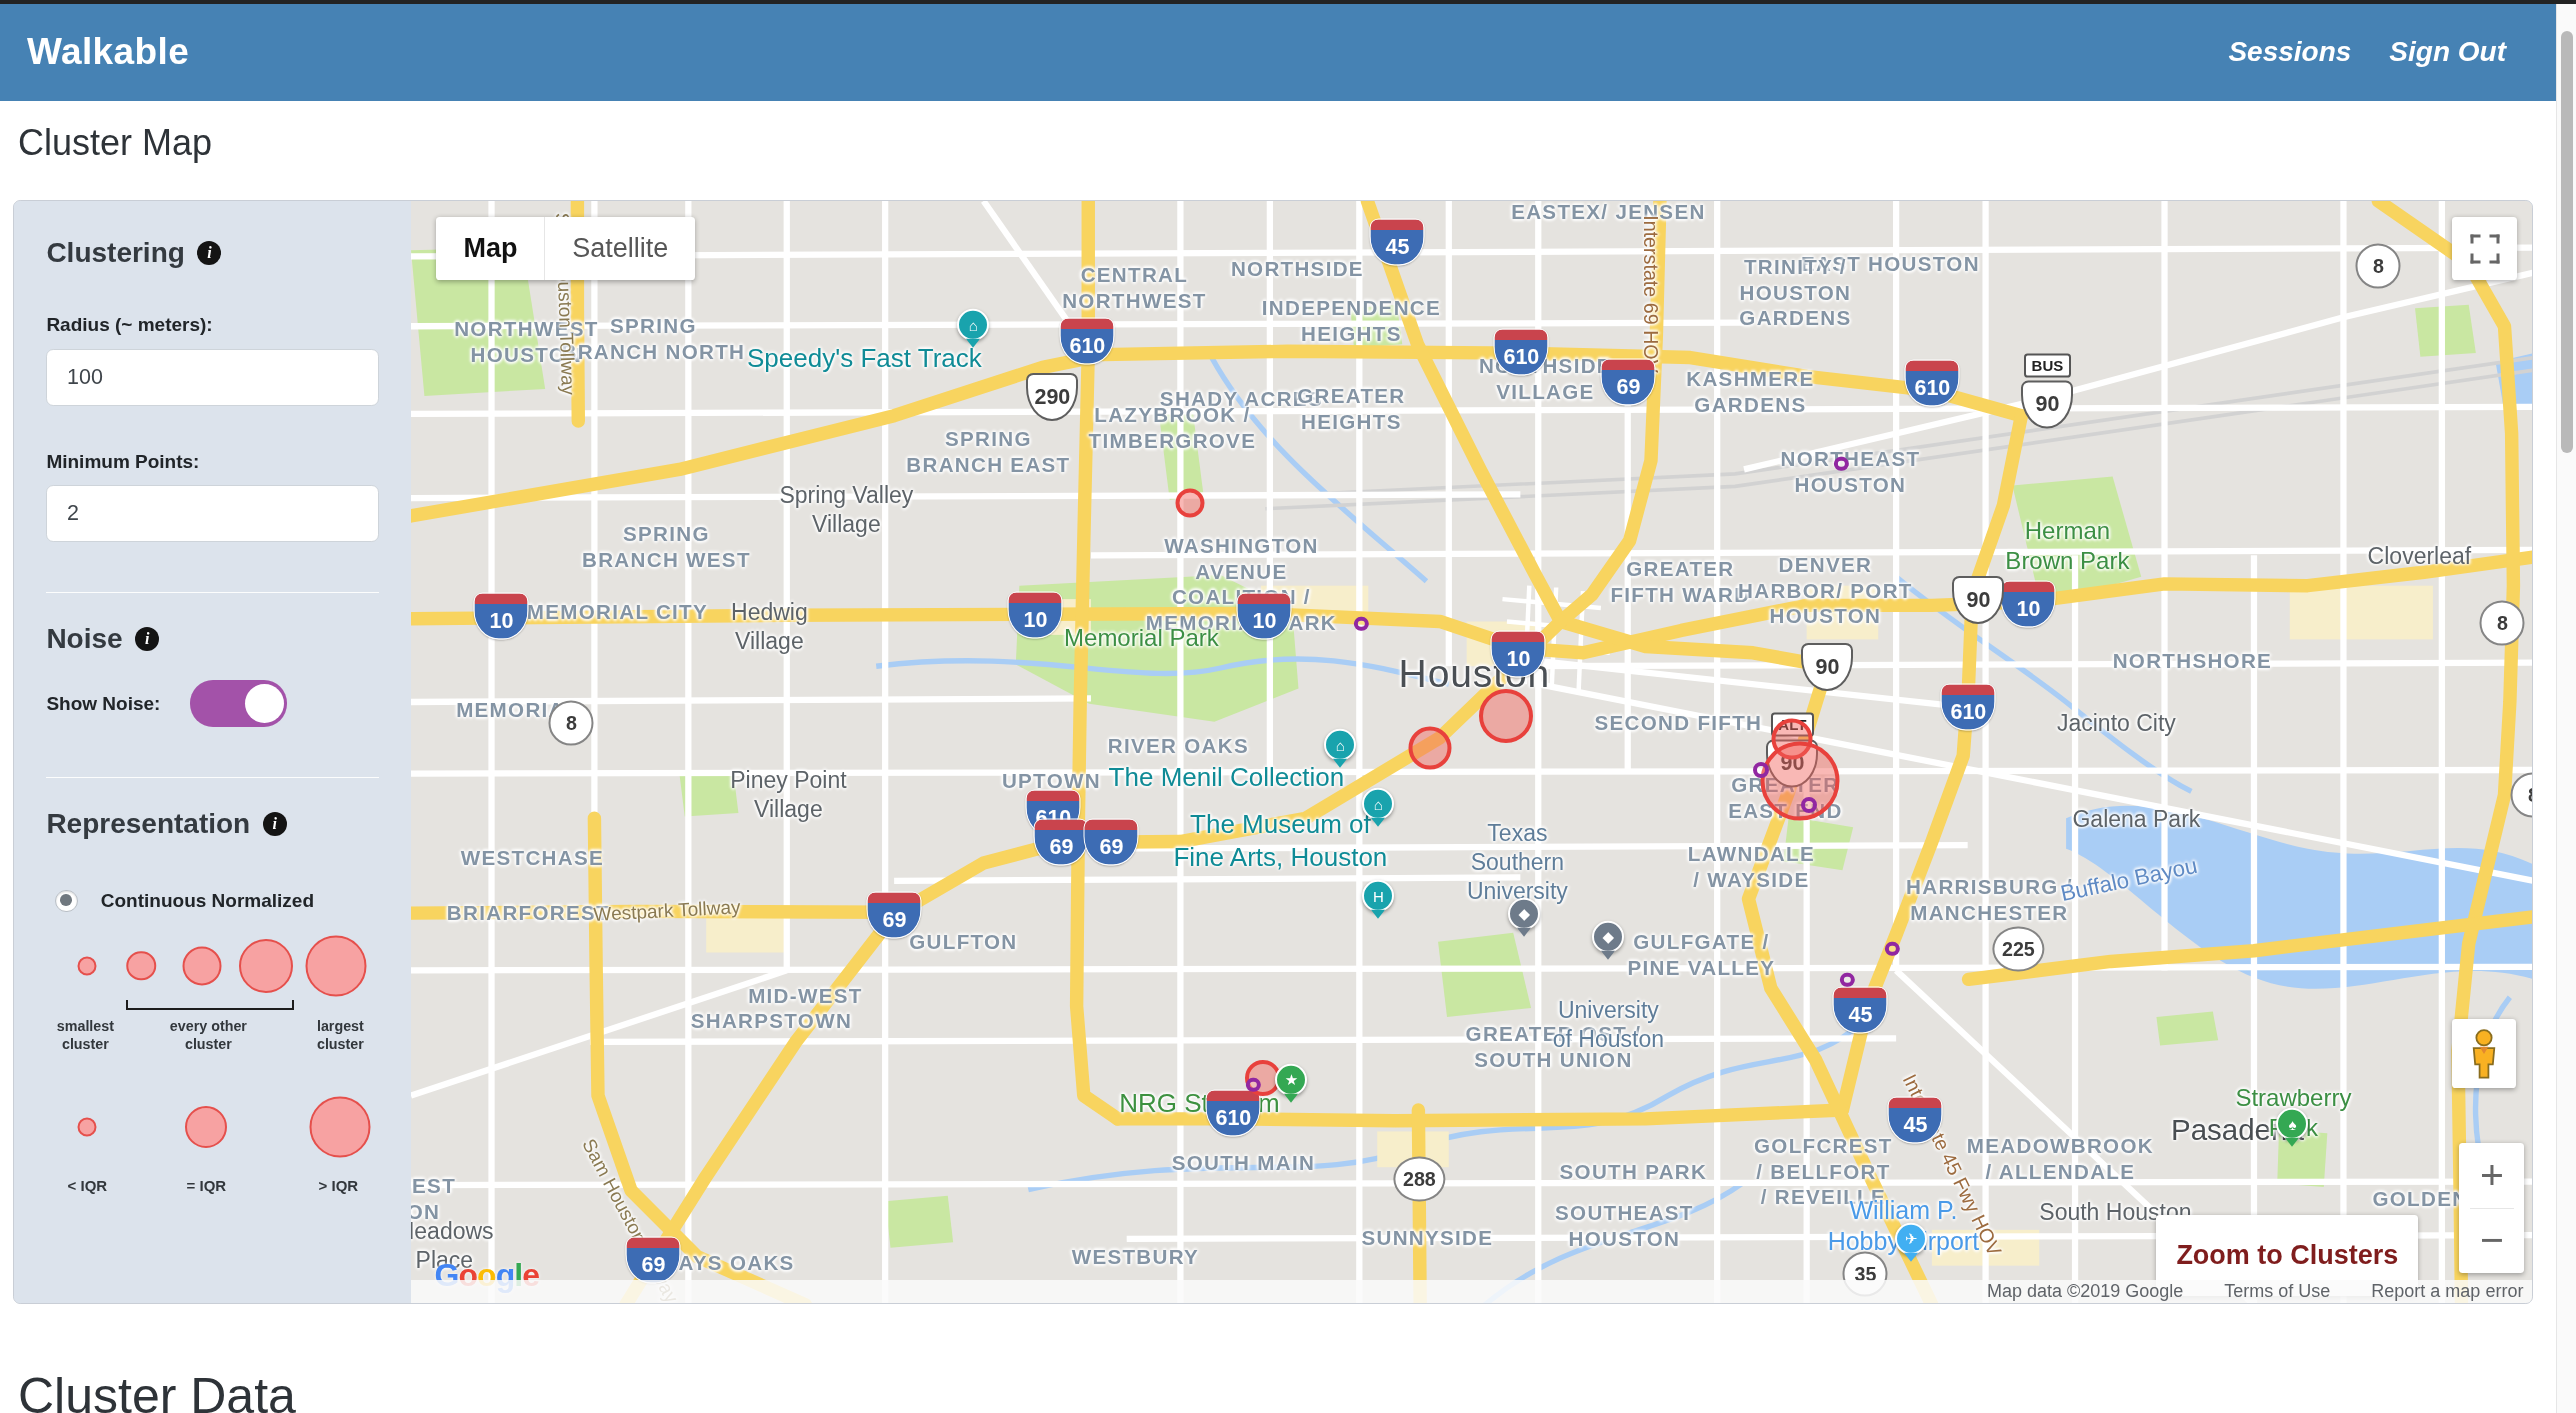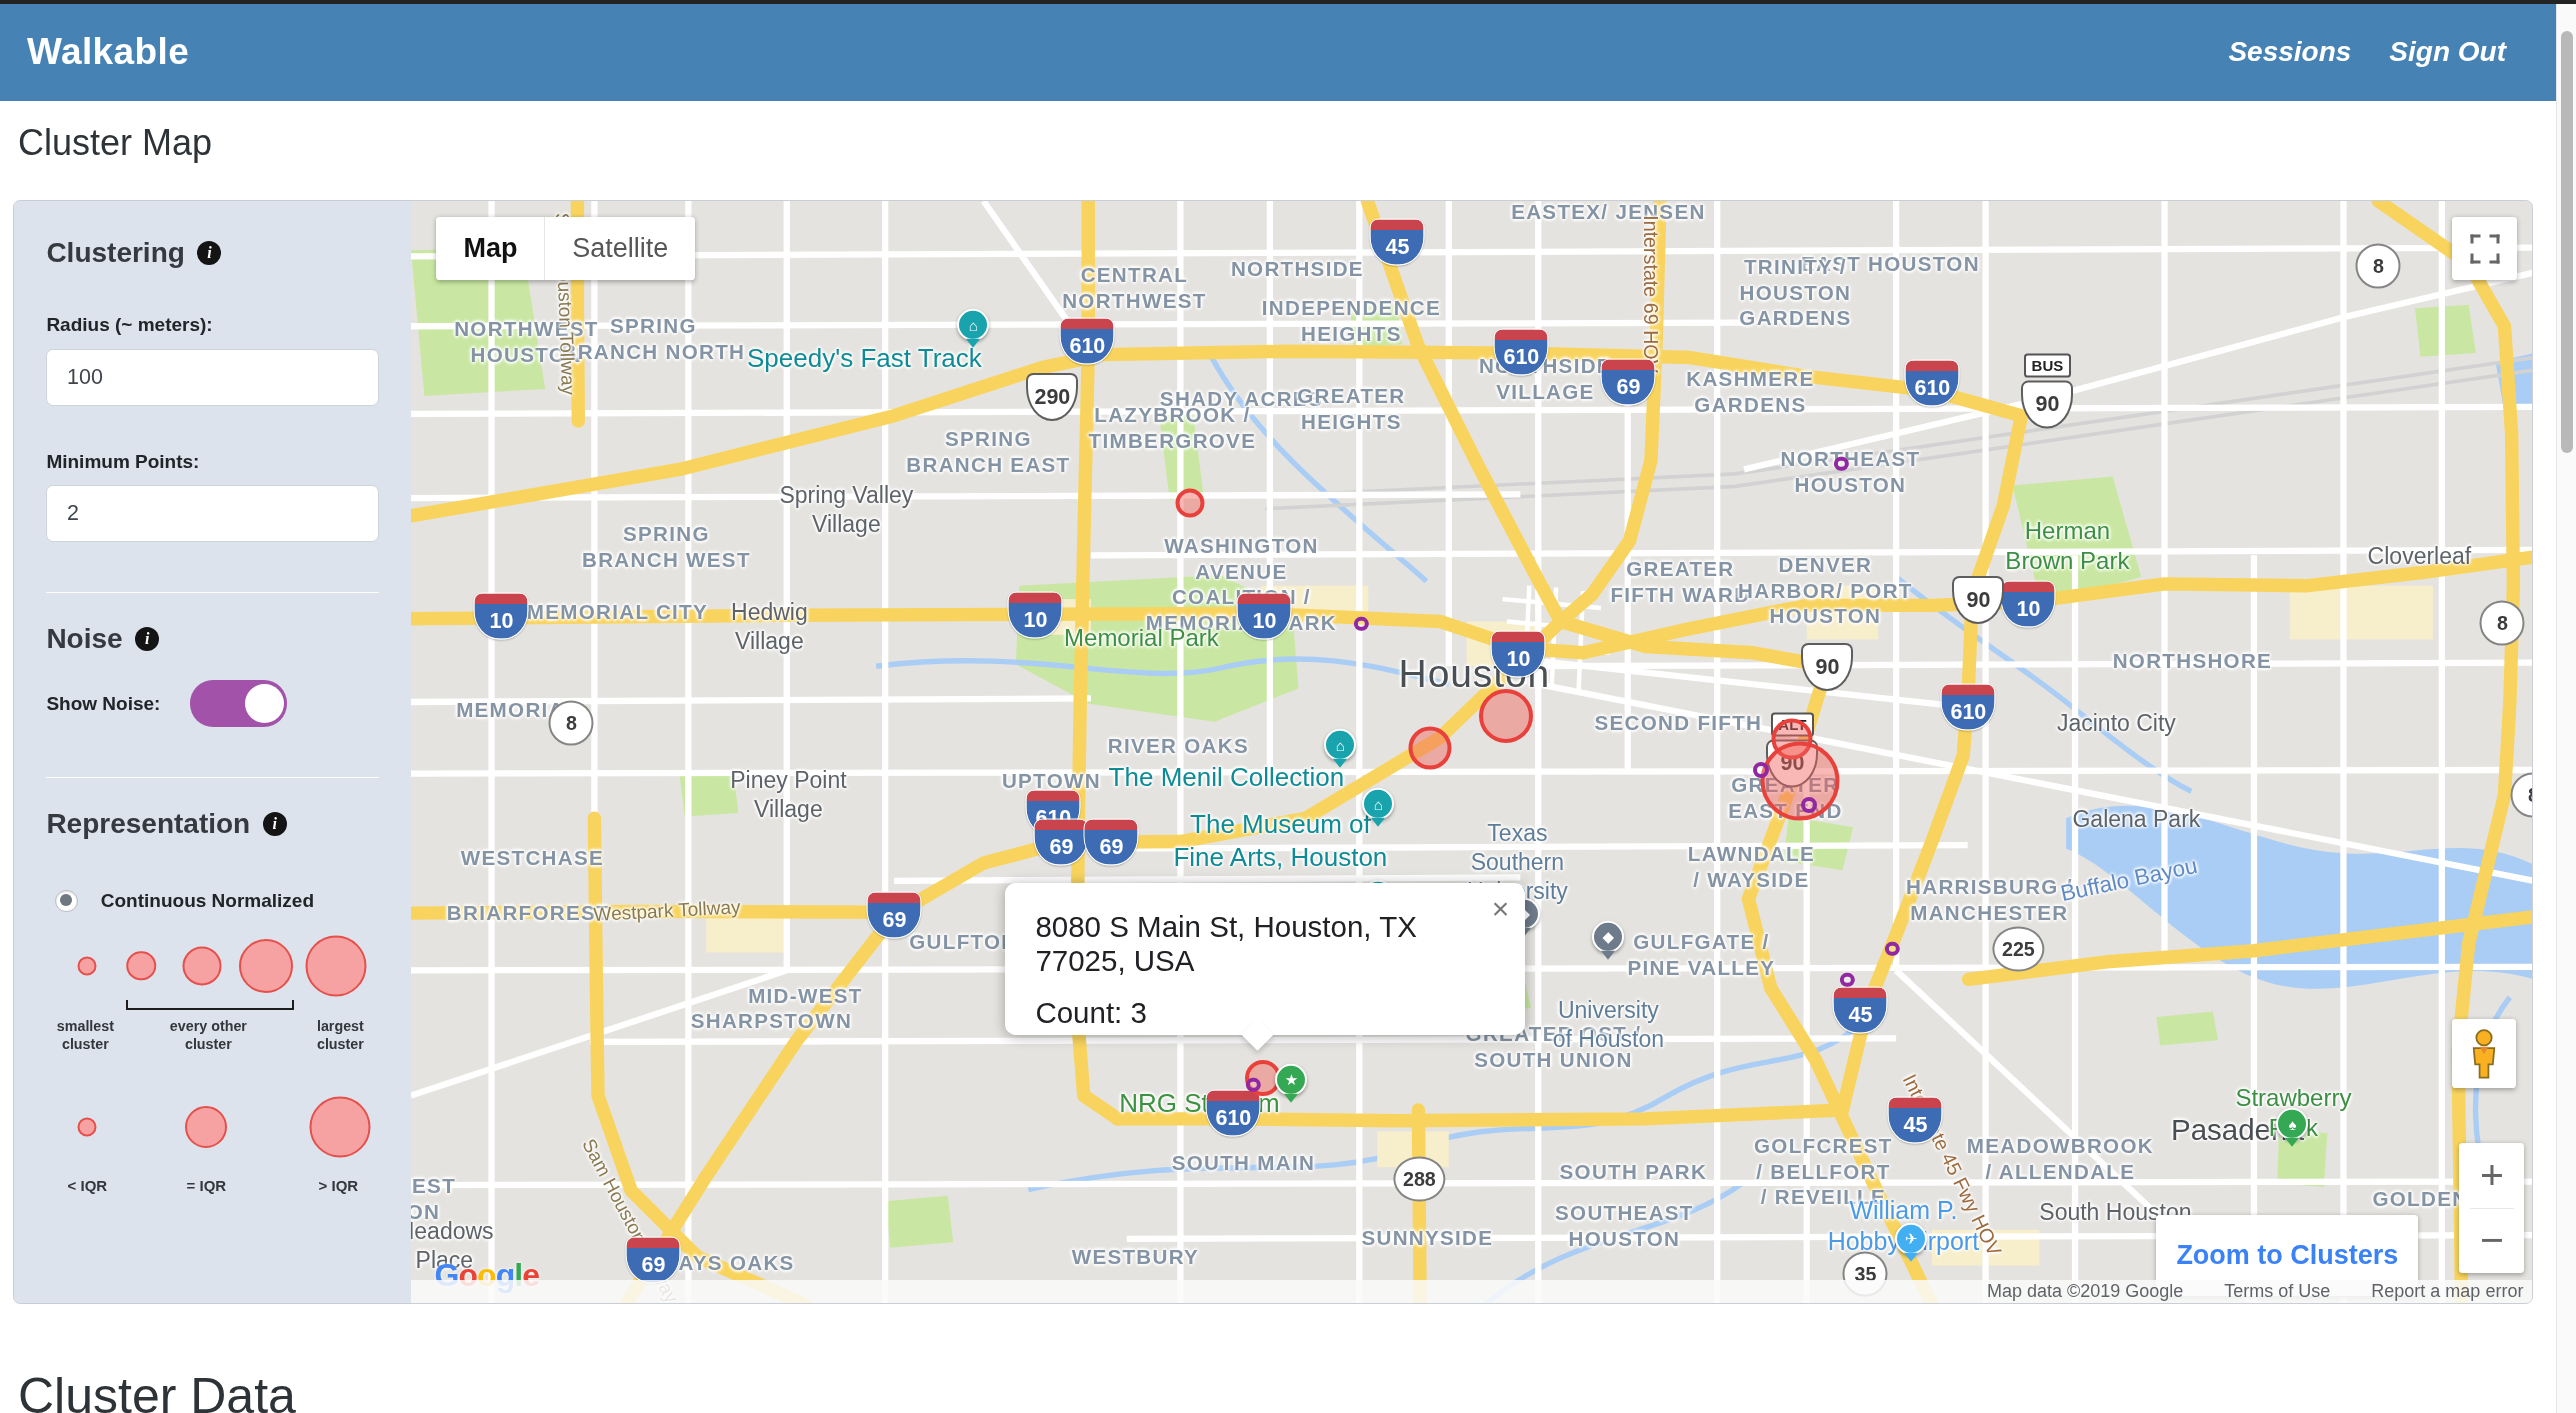--- a/index.html
+++ b/index.html
@@ -109,21 +109,21 @@
   .fs-icon i:nth-child(2){right:0;top:0;border-left:none;border-bottom:none;}
   .fs-icon i:nth-child(3){left:0;bottom:0;border-right:none;border-top:none;}
   .fs-icon i:nth-child(4){right:0;bottom:0;border-left:none;border-top:none;}
   .pegman { left:2041px; top:818px; width:64px; height:69px; cursor:grab;
     display:flex; align-items:center; justify-content:center; }
   .zoomctl { left:2048px; top:942px; width:65px; height:130px; display:flex; flex-direction:column; }
   .zoomctl .zbtn { flex:1; display:flex; align-items:center; justify-content:center;
     font-size:41px; color:#666; cursor:pointer; }
   .zoomctl .zsep { height:0.9px; background:#e6e6e6; margin:0 10.7px; }
   .zoom-clusters { left:1745px; top:1014px; width:262px; height:81px; display:flex; align-items:center;
-    justify-content:center; font-size:27px; font-weight:700; color:#3b82f6; cursor:pointer; }
+    justify-content:center; font-size:27px; font-weight:700; color:#7f1d1d; cursor:pointer; }
   
   .iw { position:absolute; left:594px; top:682px; width:520px; height:152px; background:#fff;
     border-radius:10.7px; box-shadow:0 1.8px 12.5px rgba(0,0,0,.3); padding:27px 30px; }
   .iw .addr { font-size:29.5px; color:#202124; }
   .iw .cnt { font-size:29.5px; color:#202124; margin-top:18px; }
   .iw .close { position:absolute; right:16px; top:9px; font-size:30px; color:#787878; cursor:pointer; }
   .iw .ptr { position:absolute; left:241px; bottom:-10.7px; width:23px; height:23px; background:#fff;
     transform:rotate(45deg); box-shadow:2.7px 2.7px 5.4px rgba(0,0,0,.15); }
   
   .attrib { position:absolute; left:0; bottom:0; width:100%; height:23px; background:rgba(250,250,250,.85);
@@ -592,26 +592,20 @@
         <div class="pin park" style="left: 1881px; top: 953px;">
           <div class="head" style="background: rgb(52, 168, 83);">♠</div>
           <div class="stem" style="border-top-color: rgb(52, 168, 83);"></div>
         </div>
         <div class="pin airport" style="left: 1500px; top: 1068px;">
           <div class="head" style="background: rgb(65, 175, 242);">✈</div>
           <div class="stem" style="border-top-color: rgb(65, 175, 242);"></div>
         </div>
       </div>
 
-    <div class="iw">
-      <div class="addr">8080 S Main St, Houston, TX 77025, USA</div>
-      <div class="cnt">Count: 3</div>
-      <div class="close">×</div>
-      <div class="ptr"></div>
-    </div>
 
     <div class="maptype">
       <div class="mt-btn sel">Map</div>
       <div class="sep"></div>
       <div class="mt-btn">Satellite</div>
     </div>
 
     <div class="ctl-box fullscreen">
       <div class="fs-icon">
           <i></i>

